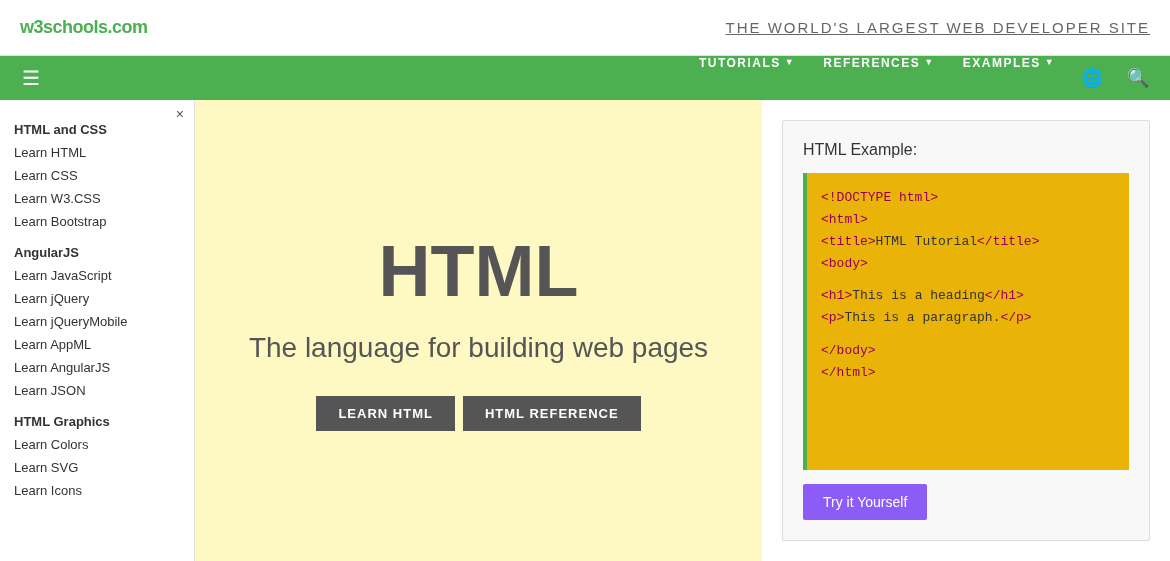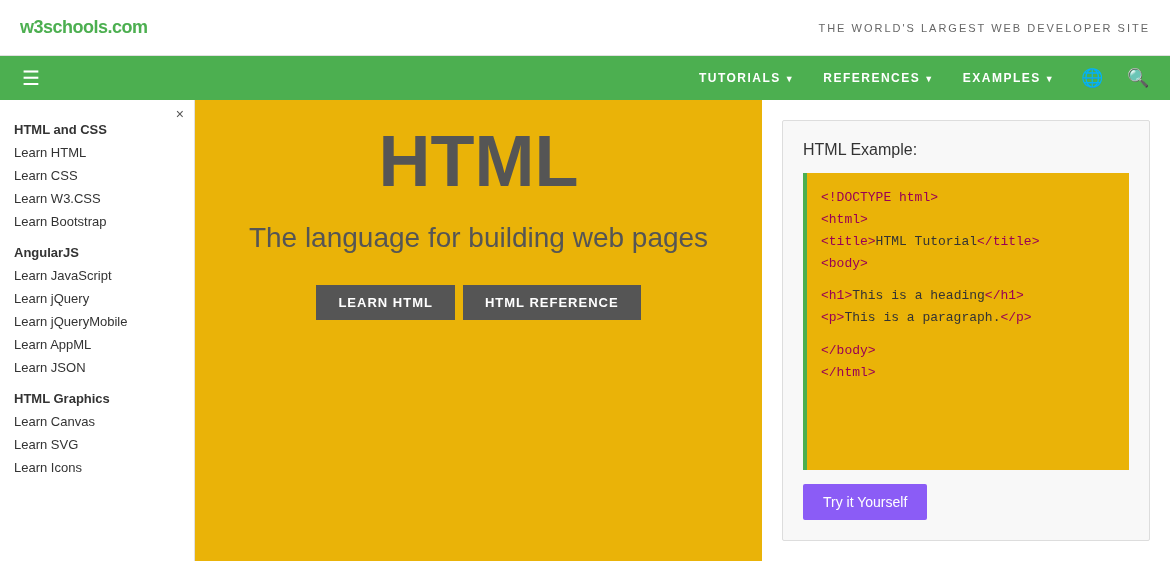--- a/index.html
+++ b/index.html
@@ -18,24 +18,25 @@
     #logo {
       font-size: 18px;
       font-weight: bold;
       color: #000;
       letter-spacing: -0.5px;
     }
     #logo span {
       color: #4CAF50;
     }
     #tagline {
-      font-size: 11px;
+      font-size: 15px;
       letter-spacing: 2px;
       color: #666;
       text-transform: uppercase;
+      text-decoration: underline;
     }
 
     
     #nav-bar {
       background: #4CAF50;
       display: flex;
       align-items: center;
       padding: 0 10px;
       height: 44px;
     }
@@ -53,21 +54,20 @@
       gap: 4px;
     }
     .nav-item {
       color: #fff;
       font-size: 12px;
       font-weight: bold;
       letter-spacing: 1.5px;
       padding: 0 12px;
       cursor: pointer;
       display: flex;
-      align-items: center;
       gap: 4px;
       height: 44px;
     }
     .nav-item .arrow {
       font-size: 9px;
       margin-top: 1px;
     }
     .nav-icon {
       color: #fff;
       font-size: 18px;
@@ -126,23 +126,23 @@
       align-items: stretch;
       overflow: hidden;
     }
 
     
     #hero {
       flex: 1;
       display: flex;
       flex-direction: column;
       align-items: center;
-      justify-content: flex-start;
+      justify-content: center;
       padding: 20px;
-      background: #eab308;
+      background: #fef9c3;
     }
     #hero-title {
       font-size: 72px;
       font-weight: bold;
       color: #555;
       margin-bottom: 16px;
     }
     #hero-subtitle {
       font-size: 28px;
       color: #555;
@@ -254,26 +254,27 @@
       <a class="sidebar-link">Learn W3.CSS</a>
       <a class="sidebar-link">Learn Bootstrap</a>
     </div>
 
     <div>
       <div class="sidebar-section-title">AngularJS</div>
       <a class="sidebar-link">Learn JavaScript</a>
       <a class="sidebar-link">Learn jQuery</a>
       <a class="sidebar-link">Learn jQueryMobile</a>
       <a class="sidebar-link">Learn AppML</a>
+      <a class="sidebar-link">Learn AngularJS</a>
       <a class="sidebar-link">Learn JSON</a>
     </div>
 
     <div>
       <div class="sidebar-section-title">HTML Graphics</div>
-      <a class="sidebar-link">Learn Canvas</a>
+      <a class="sidebar-link">Learn Colors</a>
       <a class="sidebar-link">Learn SVG</a>
       <a class="sidebar-link">Learn Icons</a>
     </div>
   </div>
 
   <div id="main-content">
 
     <div id="hero">
       <div id="hero-title">HTML</div>
       <div id="hero-subtitle">The language for building web pages</div>

